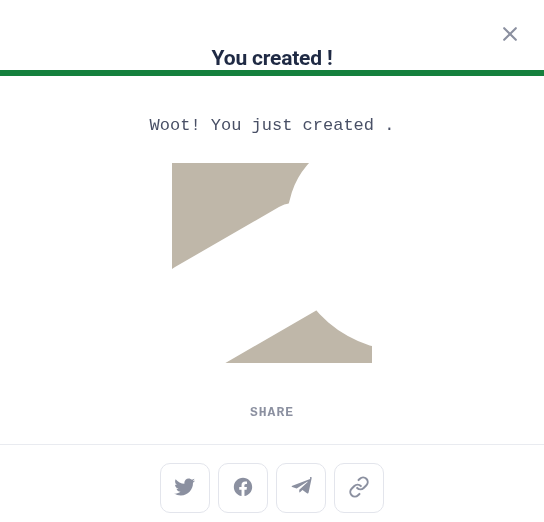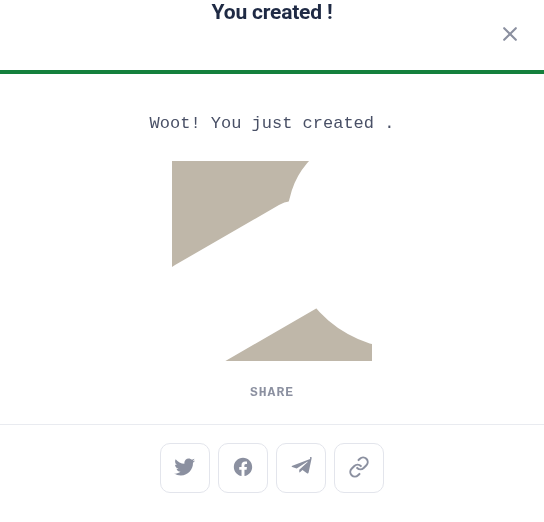--- a/index.html
+++ b/index.html
@@ -8,23 +8,23 @@
     width: 544px;
     height: 522px;
     font-family: -apple-system, BlinkMacSystemFont, "Segoe UI", Roboto, sans-serif;
     background: #fff;
     color: #1f2a44;
     overflow: hidden;
   }
   .header {
     position: relative;
     height: 70px;
-    border-bottom: 4px solid #15803d;
+    border-bottom: 6px solid #15803d;
     display: flex;
-    align-items: flex-start;
+    align-items: flex-end;
     justify-content: center;
   }
   .title {
     font-size: 21px;
     font-weight: 700;
     letter-spacing: -0.2px;
   }
   .close-btn {
     position: absolute;
     right: 18px;
@@ -64,21 +64,21 @@
     position: absolute;
     background: #fff;
   }
   .b1 { width: 130px; height: 200px; right: -40px; top: -30px; border-radius: 90px 10px 10px 140px; transform: rotate(18deg); }
   .b2 { width: 180px; height: 60px; left: -20px; top: 70px; border-radius: 60px; transform: rotate(-30deg); }
   .b3 { width: 200px; height: 70px; left: -30px; top: 115px; border-radius: 70px; transform: rotate(-30deg); }
   .b4 { width: 70px; height: 70px; left: -20px; bottom: -20px; border-radius: 50%; }
   .b5 { width: 90px; height: 40px; right: -10px; top: 10px; border-radius: 50px; transform: rotate(-15deg); }
 
   .share-label {
-    margin-top: 24px;
+    margin-top: 42px;
     font-size: 13px;
     font-weight: 700;
     letter-spacing: 1px;
     color: #8b90a0;
   }
   .divider {
     margin-top: 24px;
     border-top: 1px solid #e9ebf0;
   }
   .share-row {

